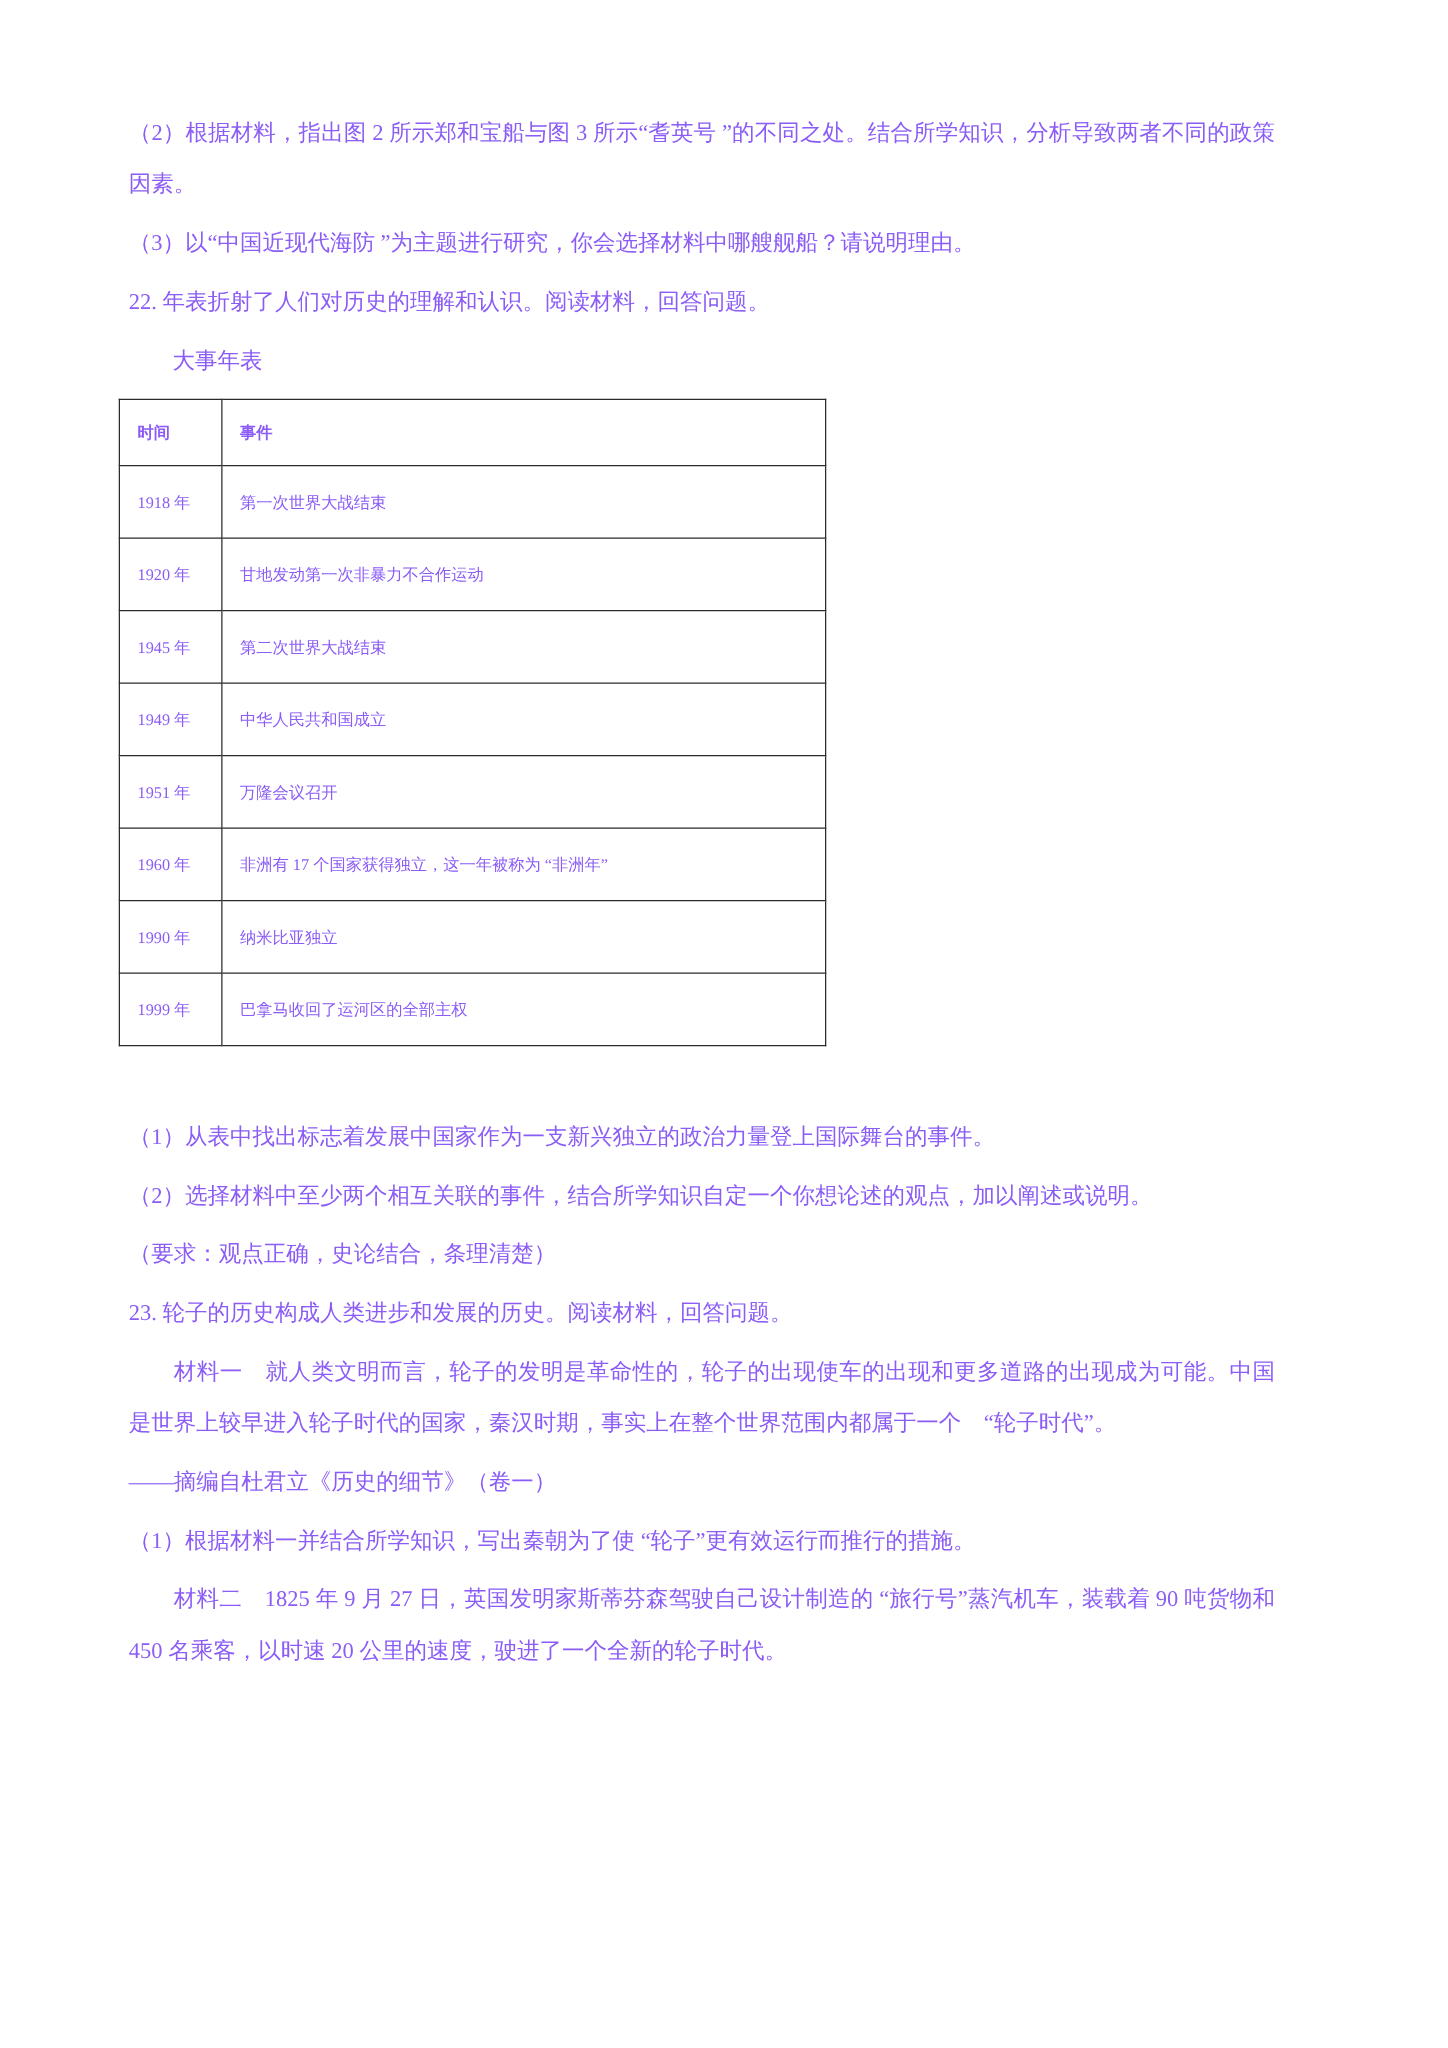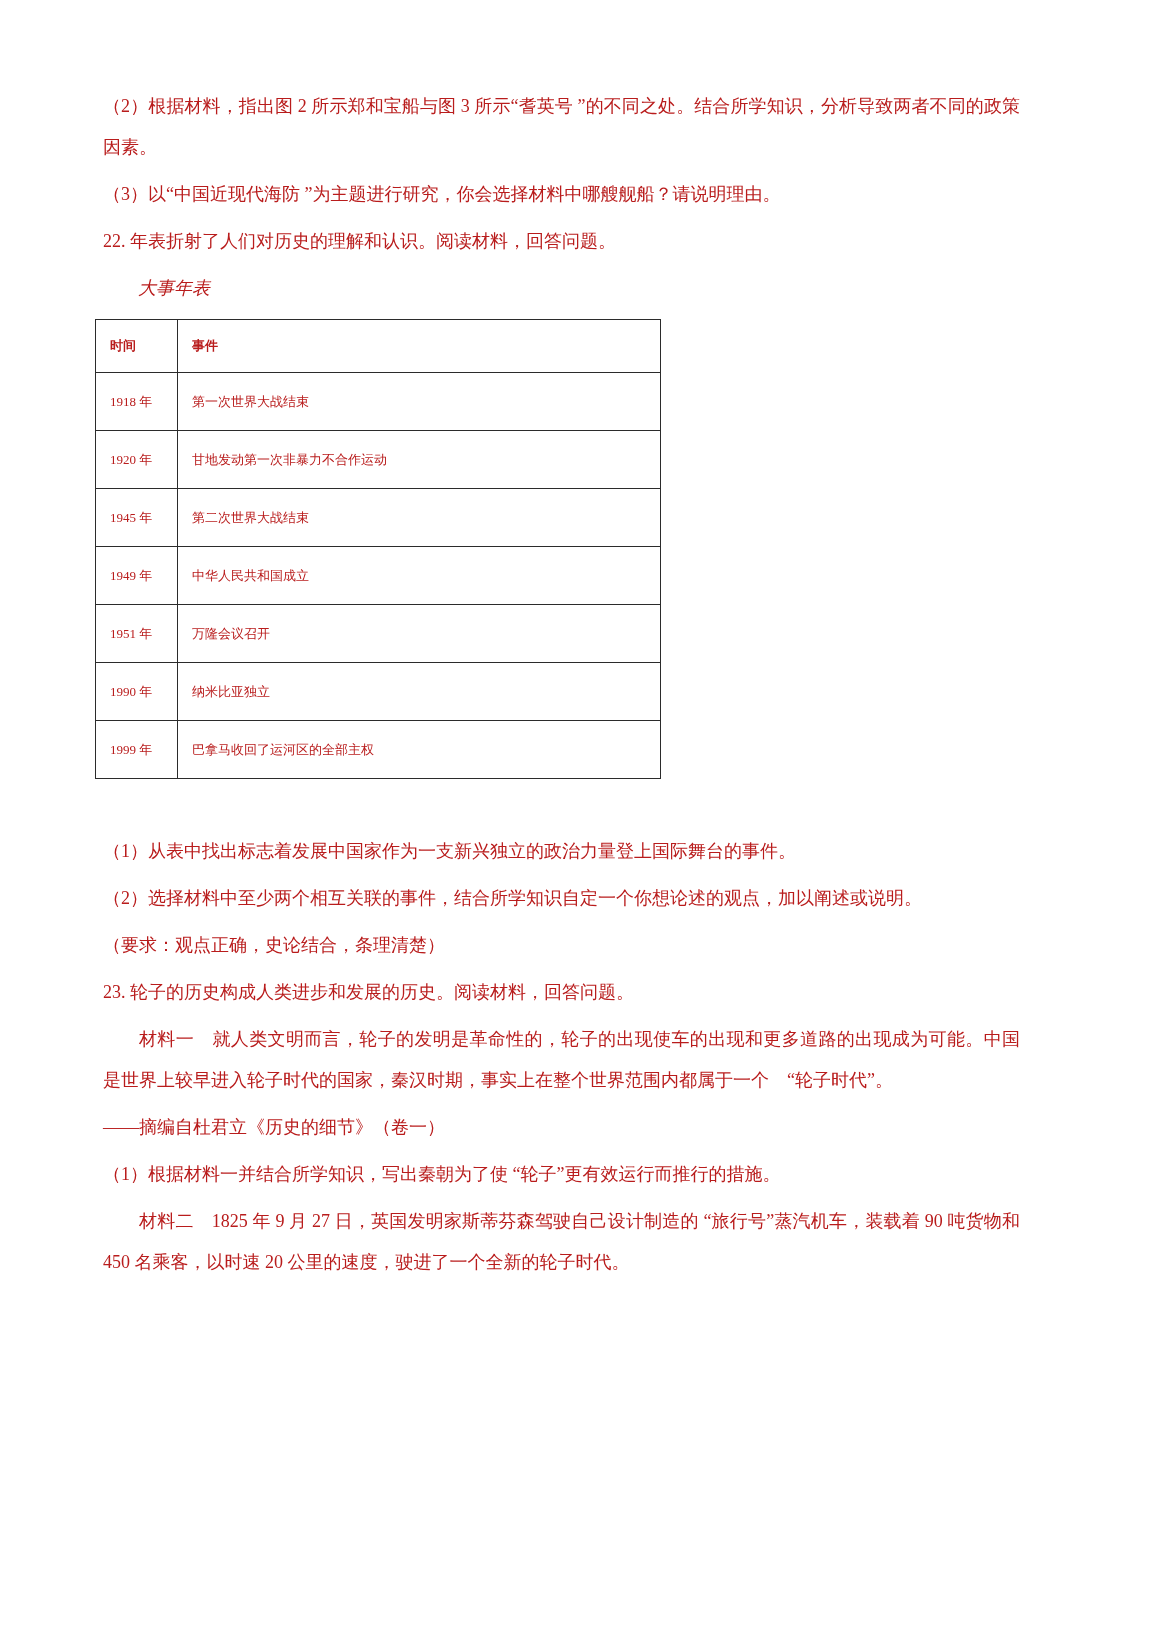--- a/index.html
+++ b/index.html
@@ -10,35 +10,34 @@
   .page {
     position: relative;
     width: 1118px;
     height: 1638px;
     box-sizing: border-box;
     background: #ffffff;
     padding: 86px 98px 40px 103px;
     overflow: hidden;
     font-family: "Liberation Serif", "DejaVu Serif", serif;
     font-size: 18px;
-    color: #b91c1c;
+    color: #8b5cf6;
   }
   .para {
     margin: 0 0 6px 0;
     line-height: 41px;
     text-align: justify;
   }
   .para.indent {
     text-indent: 2em;
   }
   .table-title {
     margin: 2px 0 10px 0;
     line-height: 41px;
     padding-left: 35px;
-    font-style: italic;
   }
   table.events-table {
     border-collapse: collapse;
     margin: 0 0 0 -8px;
     width: 565px;
     table-layout: fixed;
   }
   table.events-table th,
   table.events-table td {
     border: 1px solid #2b2b2b;
@@ -105,20 +104,24 @@
       </tr>
       <tr>
         <td>1949 年</td>
         <td>中华人民共和国成立</td>
       </tr>
       <tr>
         <td>1951 年</td>
         <td>万隆会议召开</td>
       </tr>
       <tr>
+        <td>1960 年</td>
+        <td>非洲有 17 个国家获得独立，这一年被称为 “非洲年”</td>
+      </tr>
+      <tr>
         <td>1990 年</td>
         <td>纳米比亚独立</td>
       </tr>
       <tr>
         <td>1999 年</td>
         <td>巴拿马收回了运河区的全部主权</td>
       </tr>
     </tbody>
   </table>
 

